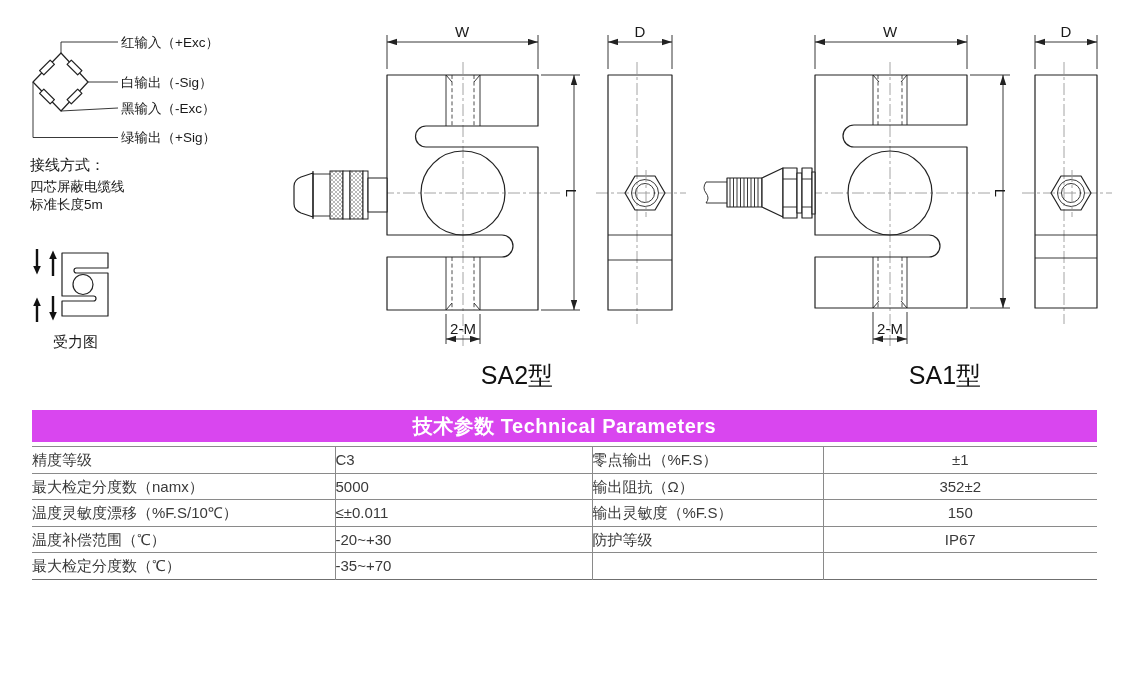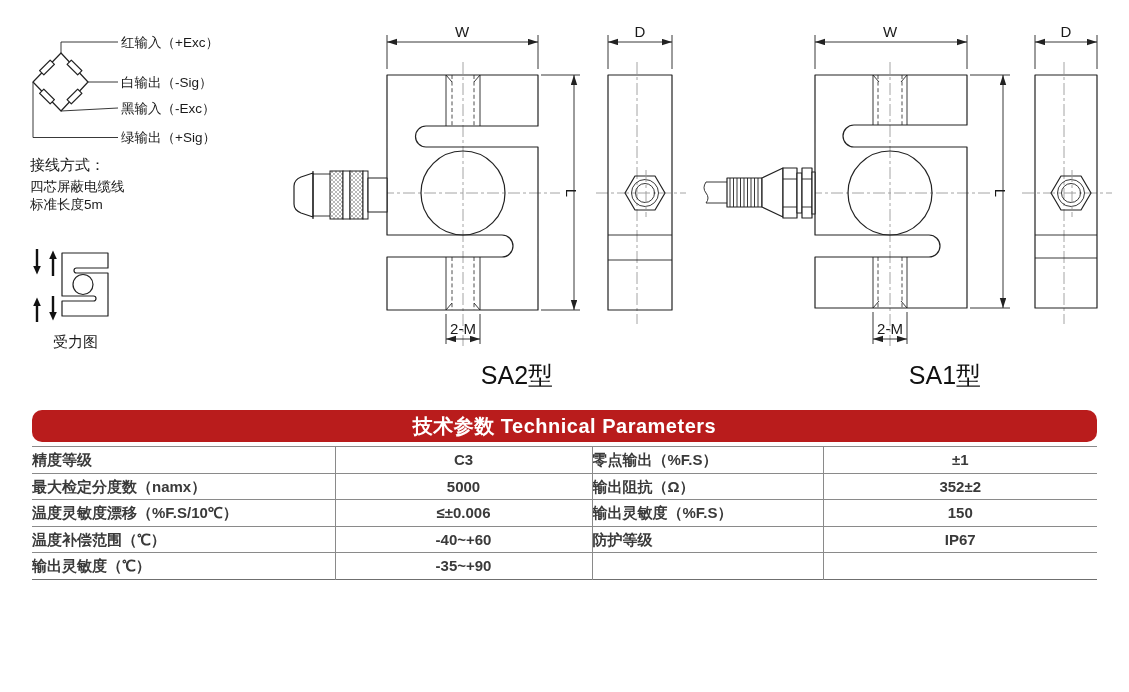--- a/index.html
+++ b/index.html
@@ -23,35 +23,34 @@
   text{fill:#1a1a1a}
   .dimtxt{font-size:15px}
   .small{font-size:13.5px}
   .lbl{font-size:13.5px}
   .cap{font-size:15px}
   .model{font-size:25px;fill:#111}
 
   
   #techtable{position:absolute;top:410px;left:32px;width:1065px}
   .header-bar{
-    height:32px;background:#b91c1c;border-radius:10px;color:#fff;
+    height:32px;background:#d946ef;border-radius:0;color:#fff;
     display:flex;align-items:center;justify-content:center;
     font-size:20px;font-weight:bold;letter-spacing:.5px;
   }
   table.params{
     border-collapse:collapse;table-layout:fixed;width:1065px;margin-top:4px;
     border-bottom:1.5px solid #6f6f6f;
-    font-weight:bold;
   }
   table.params td{
     height:25.5px;font-size:15px;color:#3a3a3a;line-height:1;
     border-top:1px solid #8a8a8a;overflow:hidden;white-space:nowrap;padding:0;
   }
   td.c0{border-right:1px solid #8a8a8a;padding-left:52px}
-  td.c1{border-right:1px solid #8a8a8a;text-align:center}
+  td.c1{border-right:1px solid #8a8a8a;}
   td.c2{border-right:1px solid #8a8a8a;padding-left:55px}
   td.c3{text-align:center}
 </style>
 </head>
 <body>
 
 <svg id="diagrams" width="1129" height="408" viewBox="0 0 1129 408" xmlns="http://www.w3.org/2000/svg">
   <defs>
     <marker id="arr" markerWidth="12" markerHeight="8" refX="10" refY="3.2" orient="auto-start-reverse" markerUnits="userSpaceOnUse">
       <path d="M0,0 L10,3.2 L0,6.4 Z" fill="#222"></path>
@@ -258,31 +257,31 @@
         <td class="c3">±1</td>
       </tr>
       <tr>
         <td class="c0">最大检定分度数（namx）</td>
         <td class="c1">5000</td>
         <td class="c2">输出阻抗（Ω）</td>
         <td class="c3">352±2</td>
       </tr>
       <tr>
         <td class="c0">温度灵敏度漂移（%F.S/10℃）</td>
-        <td class="c1">≤±0.006</td>
+        <td class="c1">≤±0.011</td>
         <td class="c2">输出灵敏度（%F.S）</td>
         <td class="c3">150</td>
       </tr>
       <tr>
         <td class="c0">温度补偿范围（℃）</td>
-        <td class="c1">-40~+60</td>
+        <td class="c1">-20~+30</td>
         <td class="c2">防护等级</td>
         <td class="c3">IP67</td>
       </tr>
       <tr>
-        <td class="c0">输出灵敏度（℃）</td>
-        <td class="c1">-35~+90</td>
+        <td class="c0">最大检定分度数（℃）</td>
+        <td class="c1">-35~+70</td>
         <td class="c2"></td>
         <td class="c3"></td>
       </tr>
     </tbody>
   </table>
 </div>
 
 </body></html>

